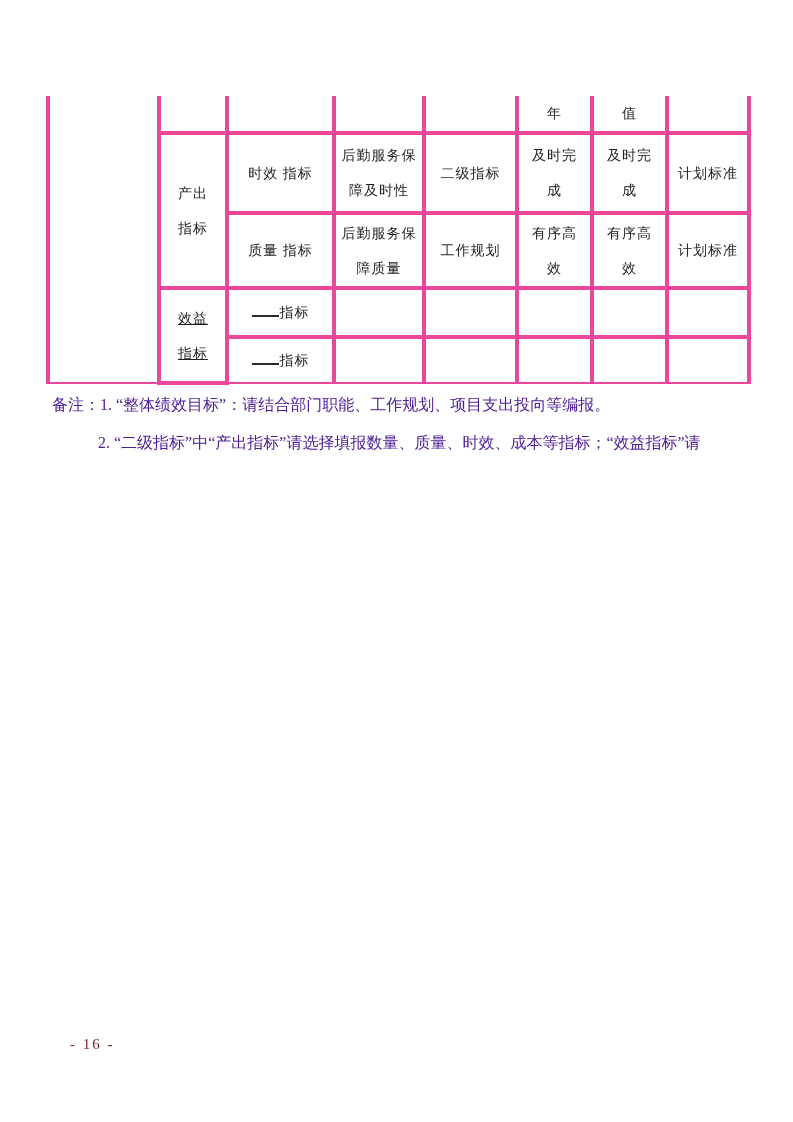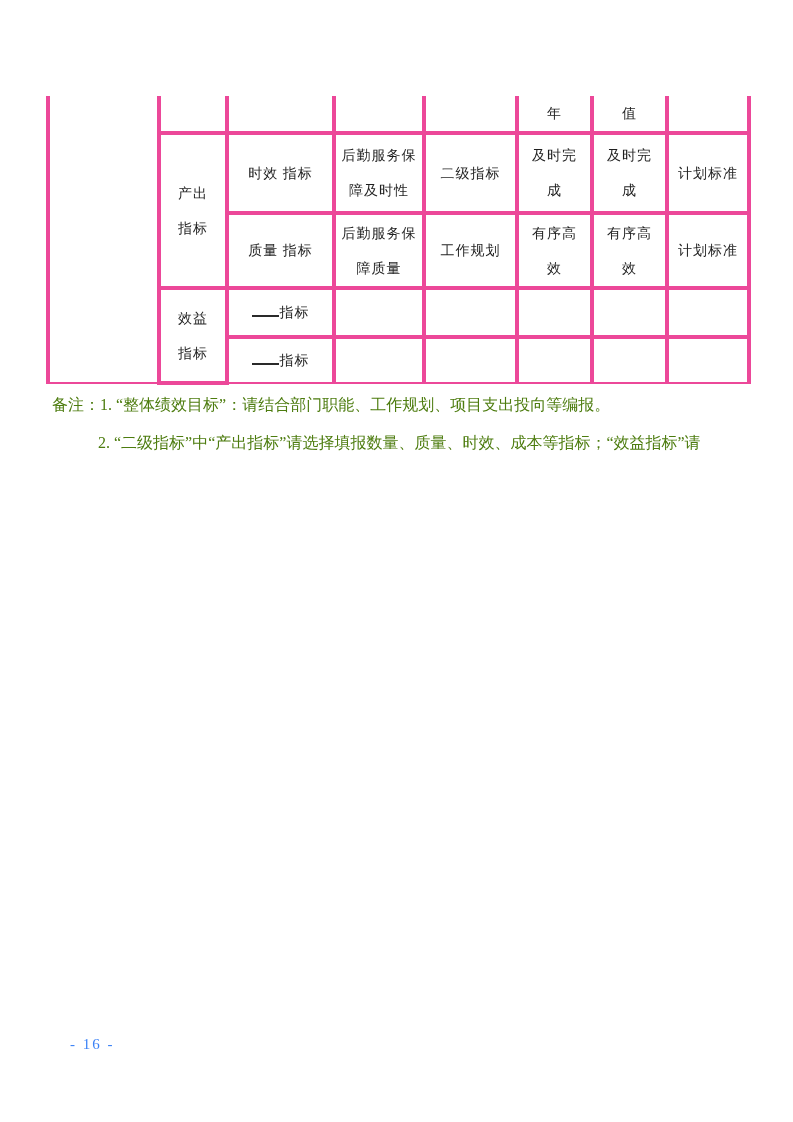--- a/index.html
+++ b/index.html
@@ -34,54 +34,54 @@
     font-size: 14px;
     letter-spacing: 1px;
     line-height: 35px;
     white-space: pre-line;
     padding: 0 2px;
     overflow: hidden;
   }
   tr.row-partial td { border-top: none; border-bottom-width: 2px; }
   td.no-top { border-top: none; }
   tr.row-last td { border-bottom-width: 2px; }
-  td.bb2 { border-bottom-width: 2px; }
+  td.bb2 { border-bottom-width: 2px; text-decoration: underline; }
 
   .blank-line {
     display: inline-block;
     width: 27px;
     height: 3px;
     border-bottom: 2px solid #2a2a2a;
     margin-right: 1px;
   }
 
   
   .notes {
     position: absolute;
     left: 52px;
     top: 386px;
     width: 706px;
     font-size: 16px;
-    color: #4d7c0f;
+    color: #4c1d95;
   }
   .note-line {
     height: 38px;
     line-height: 38px;
     white-space: nowrap;
   }
   .note-line.indent { padding-left: 46px; }
 
   
   .page-num {
     position: absolute;
     left: 70px;
     top: 1036px;
     font-size: 15px;
     letter-spacing: 2px;
-    color: #3b82f6;
+    color: #7f1d1d;
   }
 </style>
 </head>
 <body>
 
 <div class="tbl-wrap">
   <table class="indicator-table">
     <colgroup>
       <col style="width:111px">
       <col style="width:68px">

